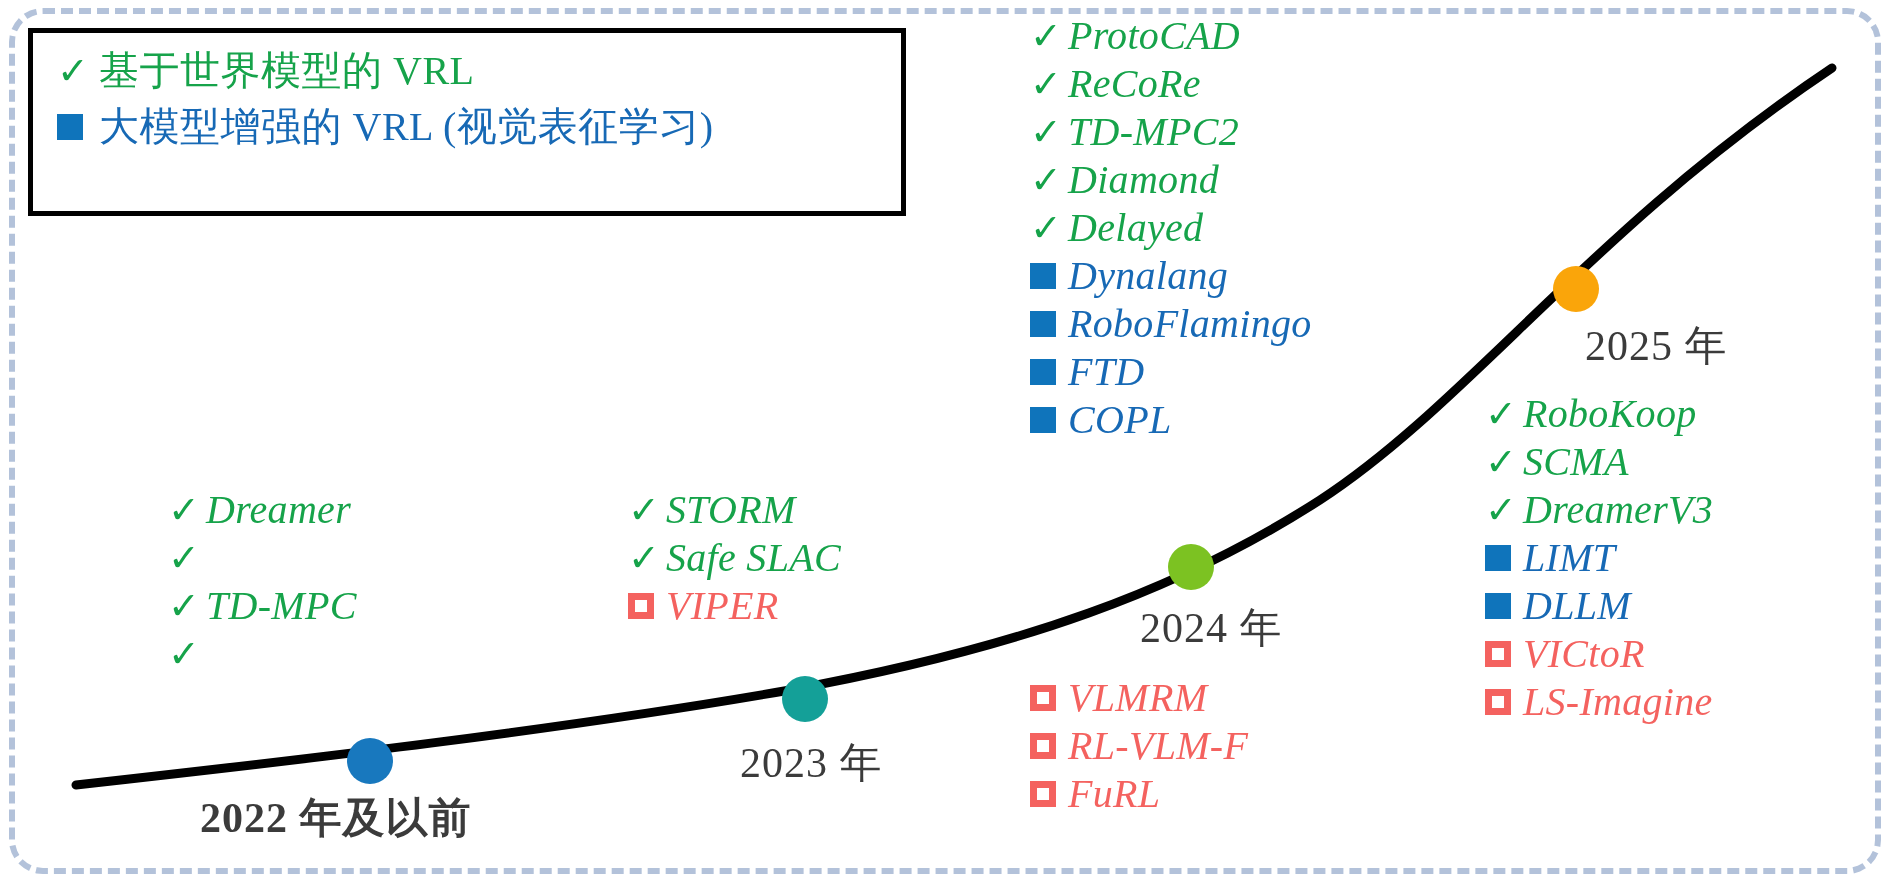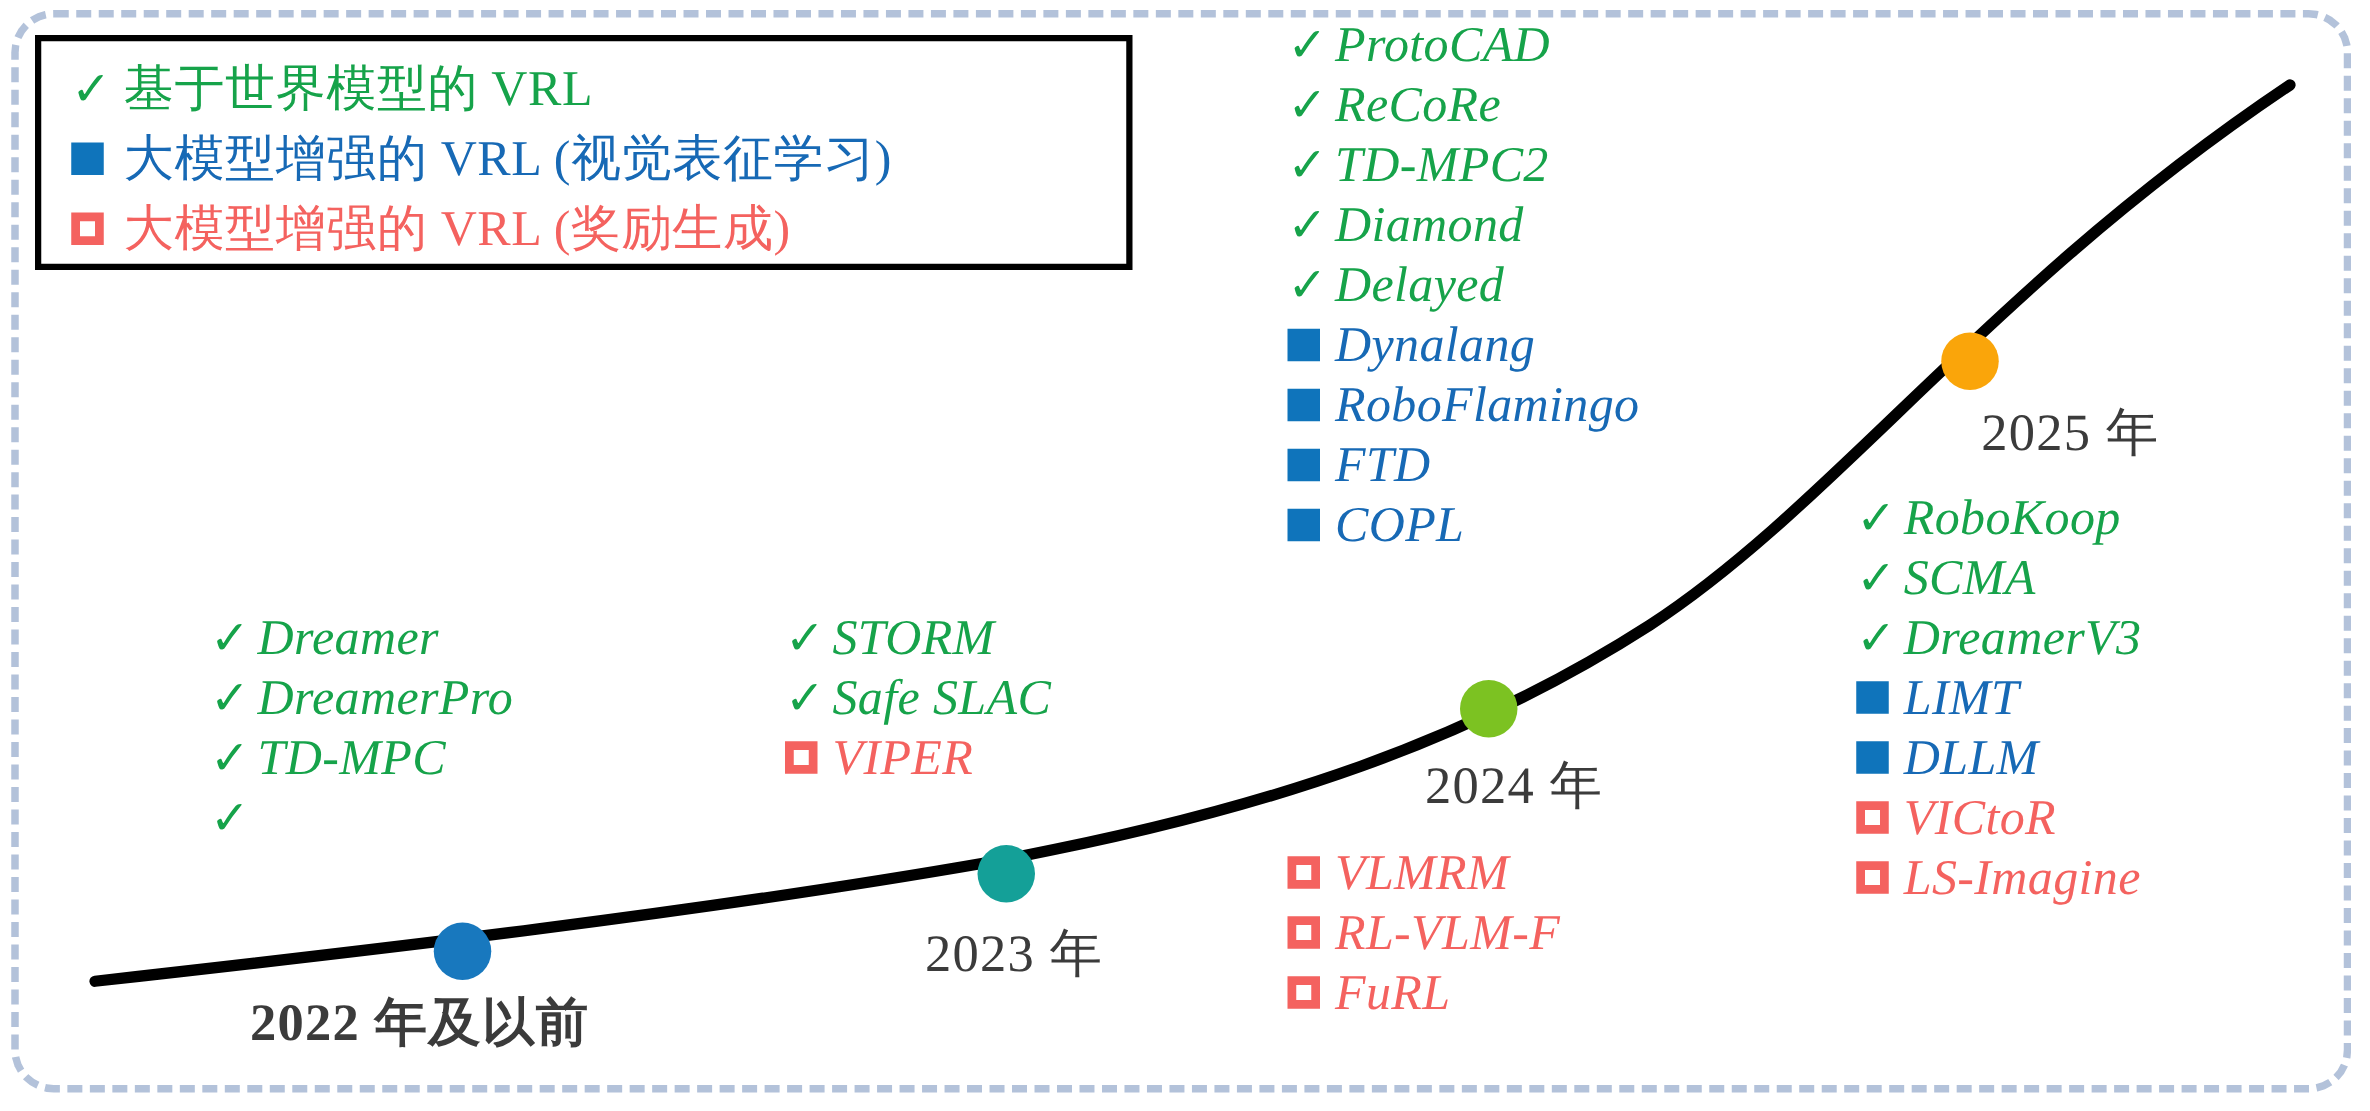--- a/index.html
+++ b/index.html
@@ -149,38 +149,33 @@
 
   <div id="legend">
     <div class="legend-row">
       <span class="legend-mark"><span class="m-check">✓</span></span>
       <span class="legend-text c-green">基于世界模型的 VRL</span>
     </div>
     <div class="legend-row">
       <span class="legend-mark"><span class="m-sq-filled"></span></span>
       <span class="legend-text c-blue">大模型增强的 VRL (视觉表征学习)</span>
     </div>
-    <div class="legend-row">
-      <span class="legend-mark"><span class="m-sq-open"></span></span>
-      <span class="legend-text c-red">大模型增强的 VRL (奖励生成)</span>
-    </div>
   </div>
 
   <div class="group" id="g2022">
       <div class="item">
         <span class="mk">
           <span class="m-check">✓</span>
         </span>
         <span class="lb c-green">Dreamer</span>
       </div>
       <div class="item">
         <span class="mk">
           <span class="m-check">✓</span>
         </span>
-        <span class="lb c-green">DreamerPro</span>
       </div>
       <div class="item">
         <span class="mk">
           <span class="m-check">✓</span>
         </span>
         <span class="lb c-green">TD-MPC</span>
       </div>
       <div class="item">
         <span class="mk">
           <span class="m-check">✓</span>

